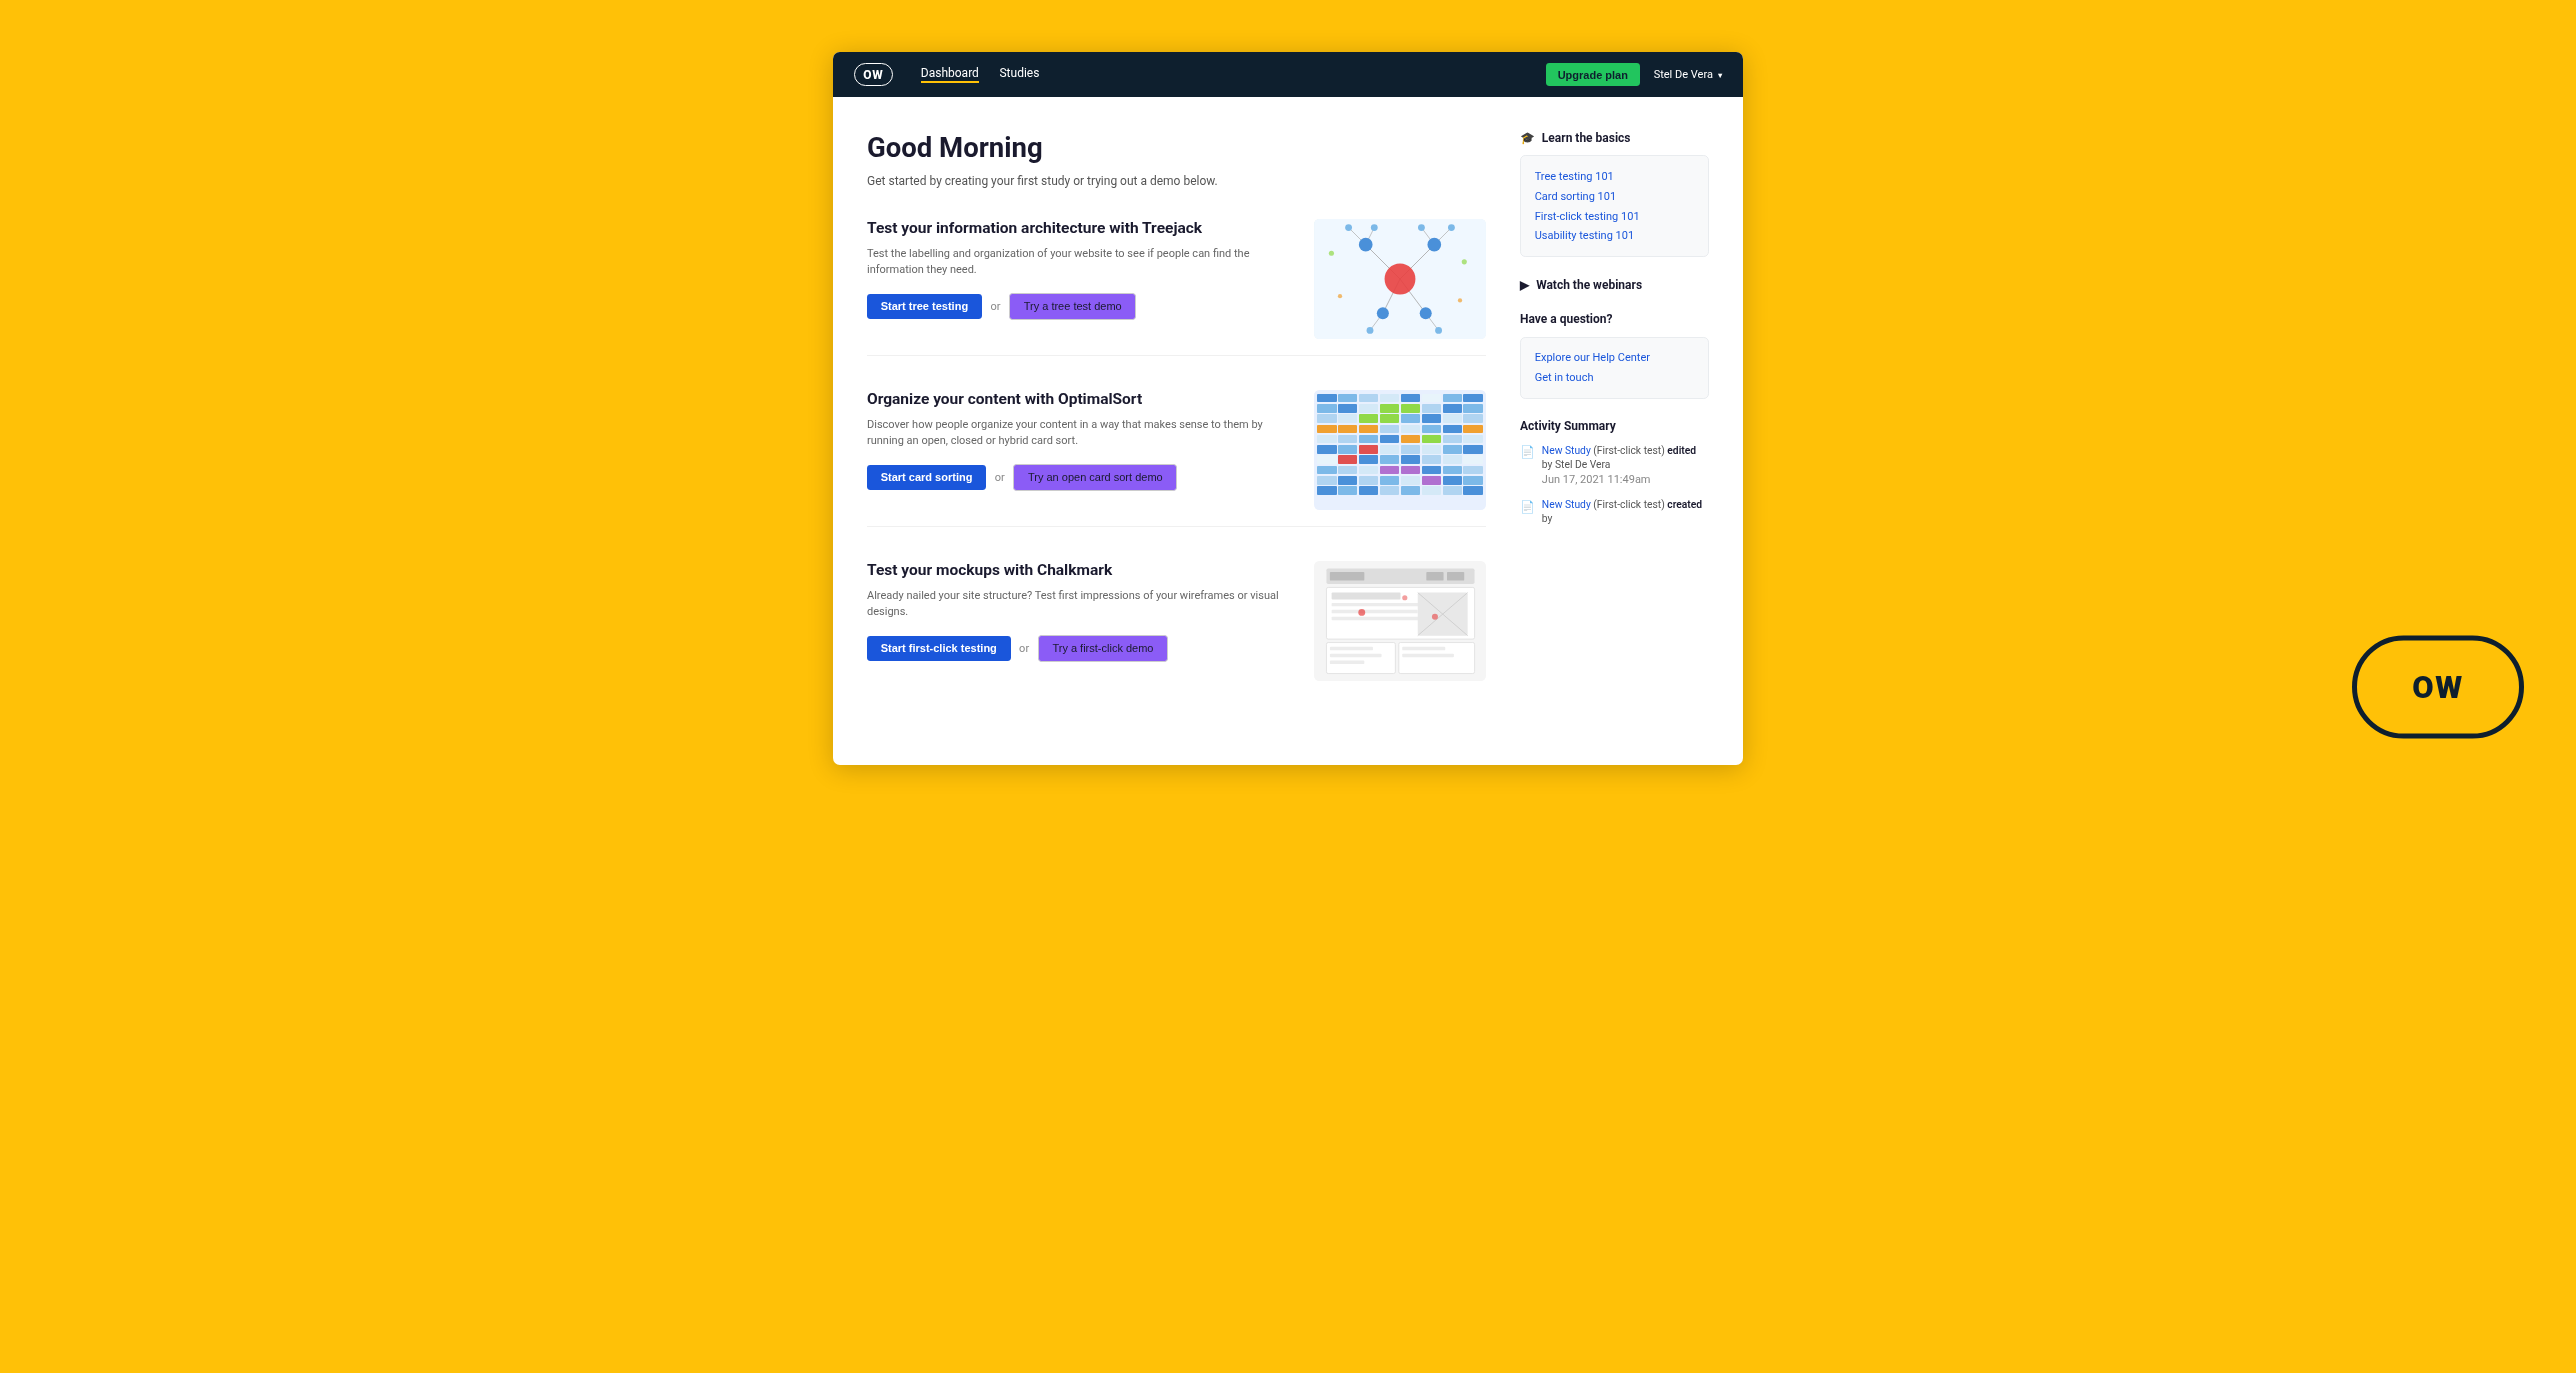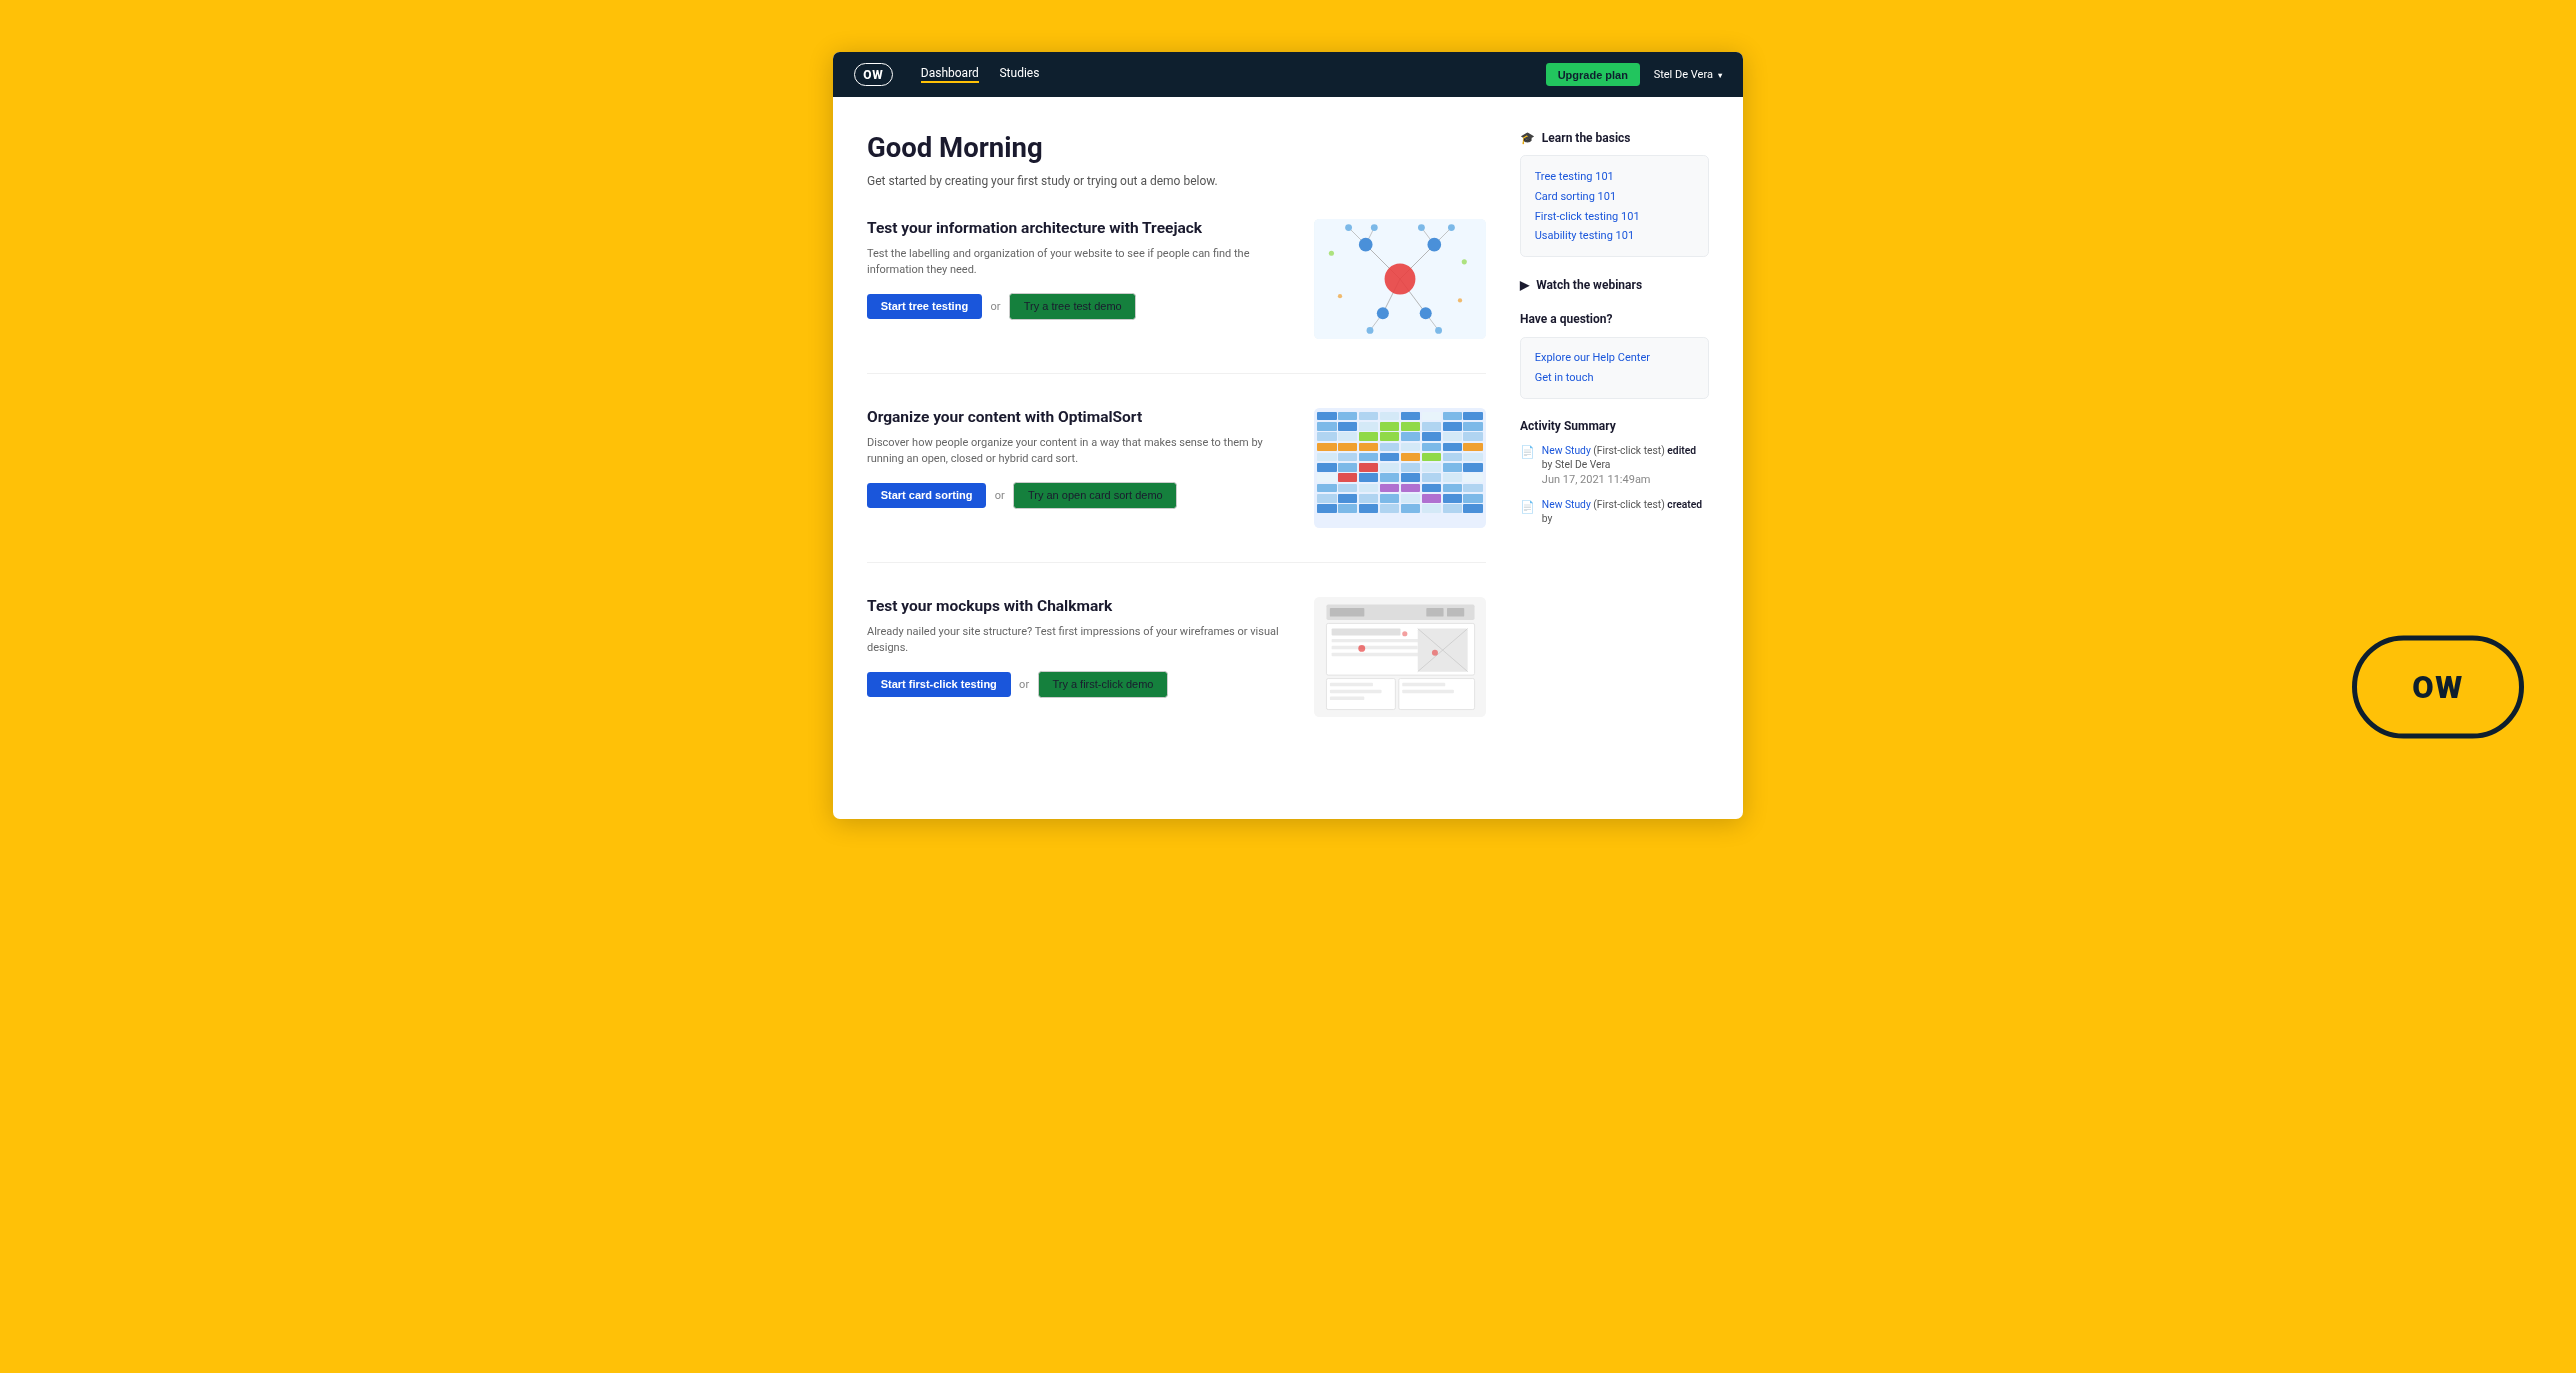--- a/index.html
+++ b/index.html
@@ -110,21 +110,21 @@
       font-size: 12px;
       color: #555;
       margin-bottom: 31px;
     }
 
     
     .study-card {
       display: flex;
       gap: 20.6px;
       margin-bottom: 34px;
-      padding-bottom: 34px;
+      padding-bottom: 16px;
       border-bottom: 0.9px solid #f0f0f0;
       align-items: flex-start;
     }
     .study-card:last-child {
       border-bottom: none;
     }
     .study-info {
       flex: 1;
     }
     .study-title {
@@ -148,21 +148,21 @@
       background: #1a56db;
       color: #fff;
       border: none;
       border-radius: 3.4px;
       padding: 6.9px 13.7px;
       font-size: 11px;
       font-weight: 600;
       cursor: pointer;
     }
     .btn-secondary {
-      background: #15803d;
+      background: #8b5cf6;
       color: #1a1a2e;
       border: 0.9px solid #ccc;
       border-radius: 3.4px;
       padding: 6.9px 13.7px;
       font-size: 11px;
       font-weight: 500;
       cursor: pointer;
     }
     .or-text {
       font-size: 11px;

